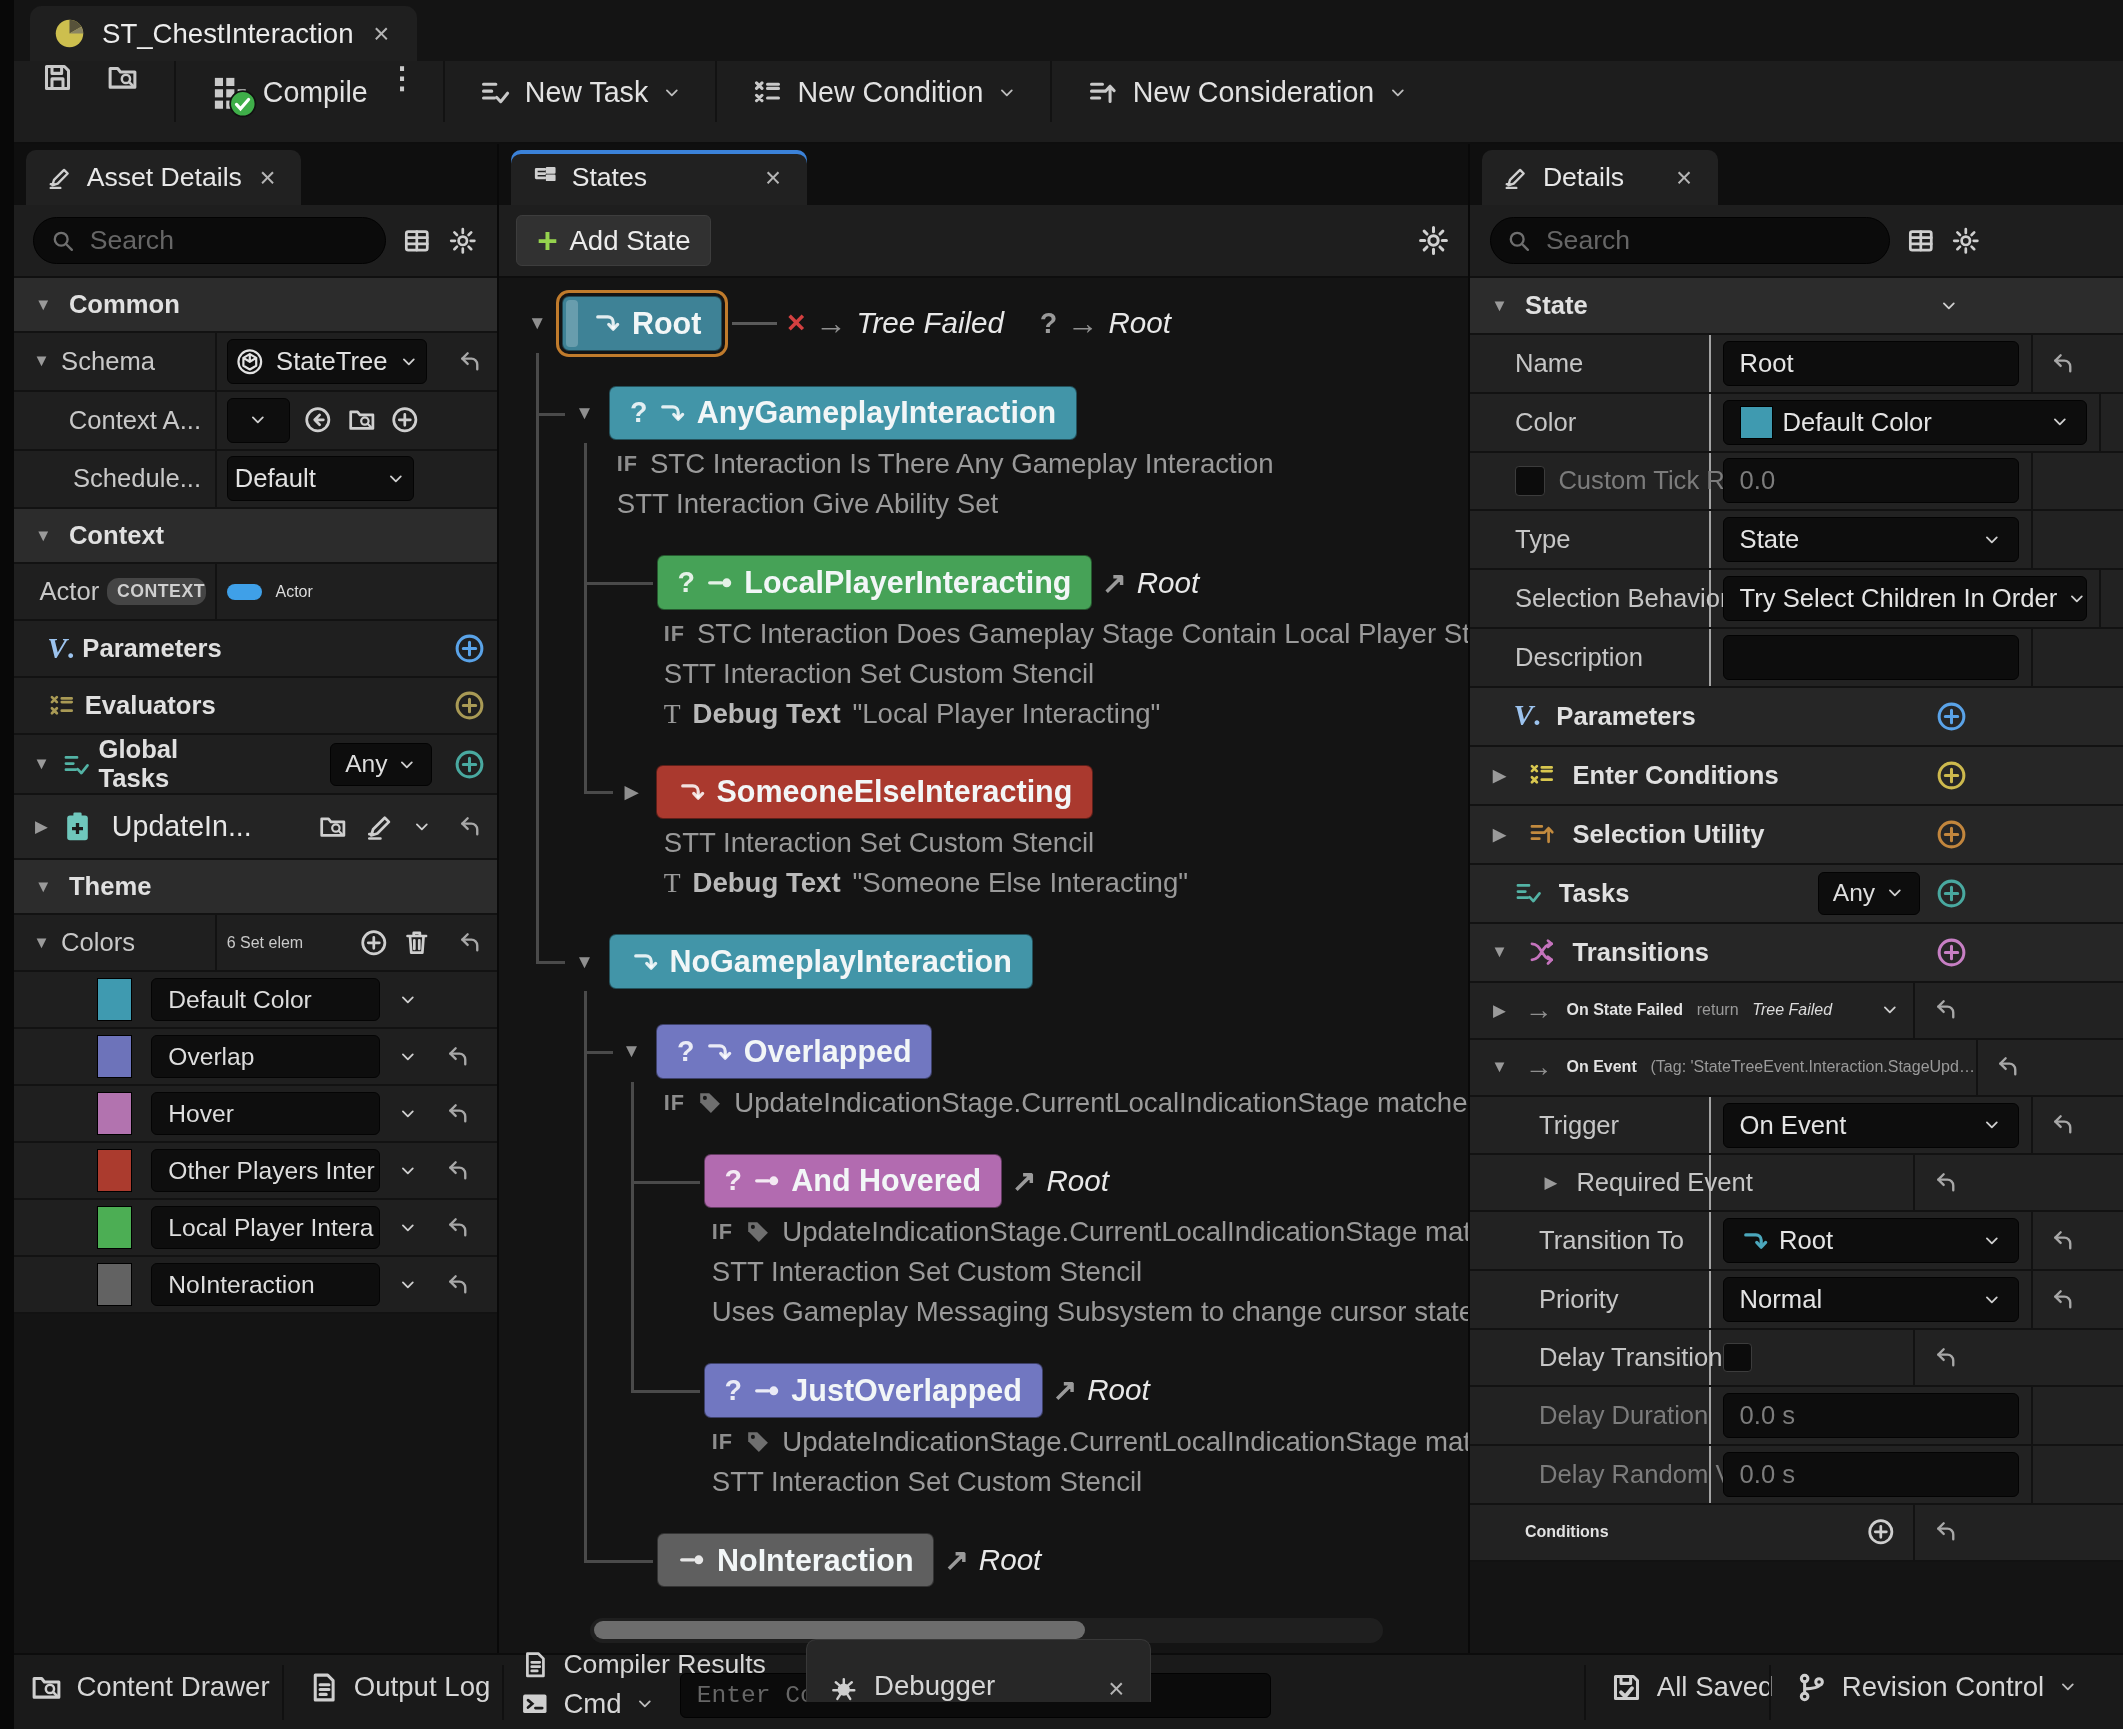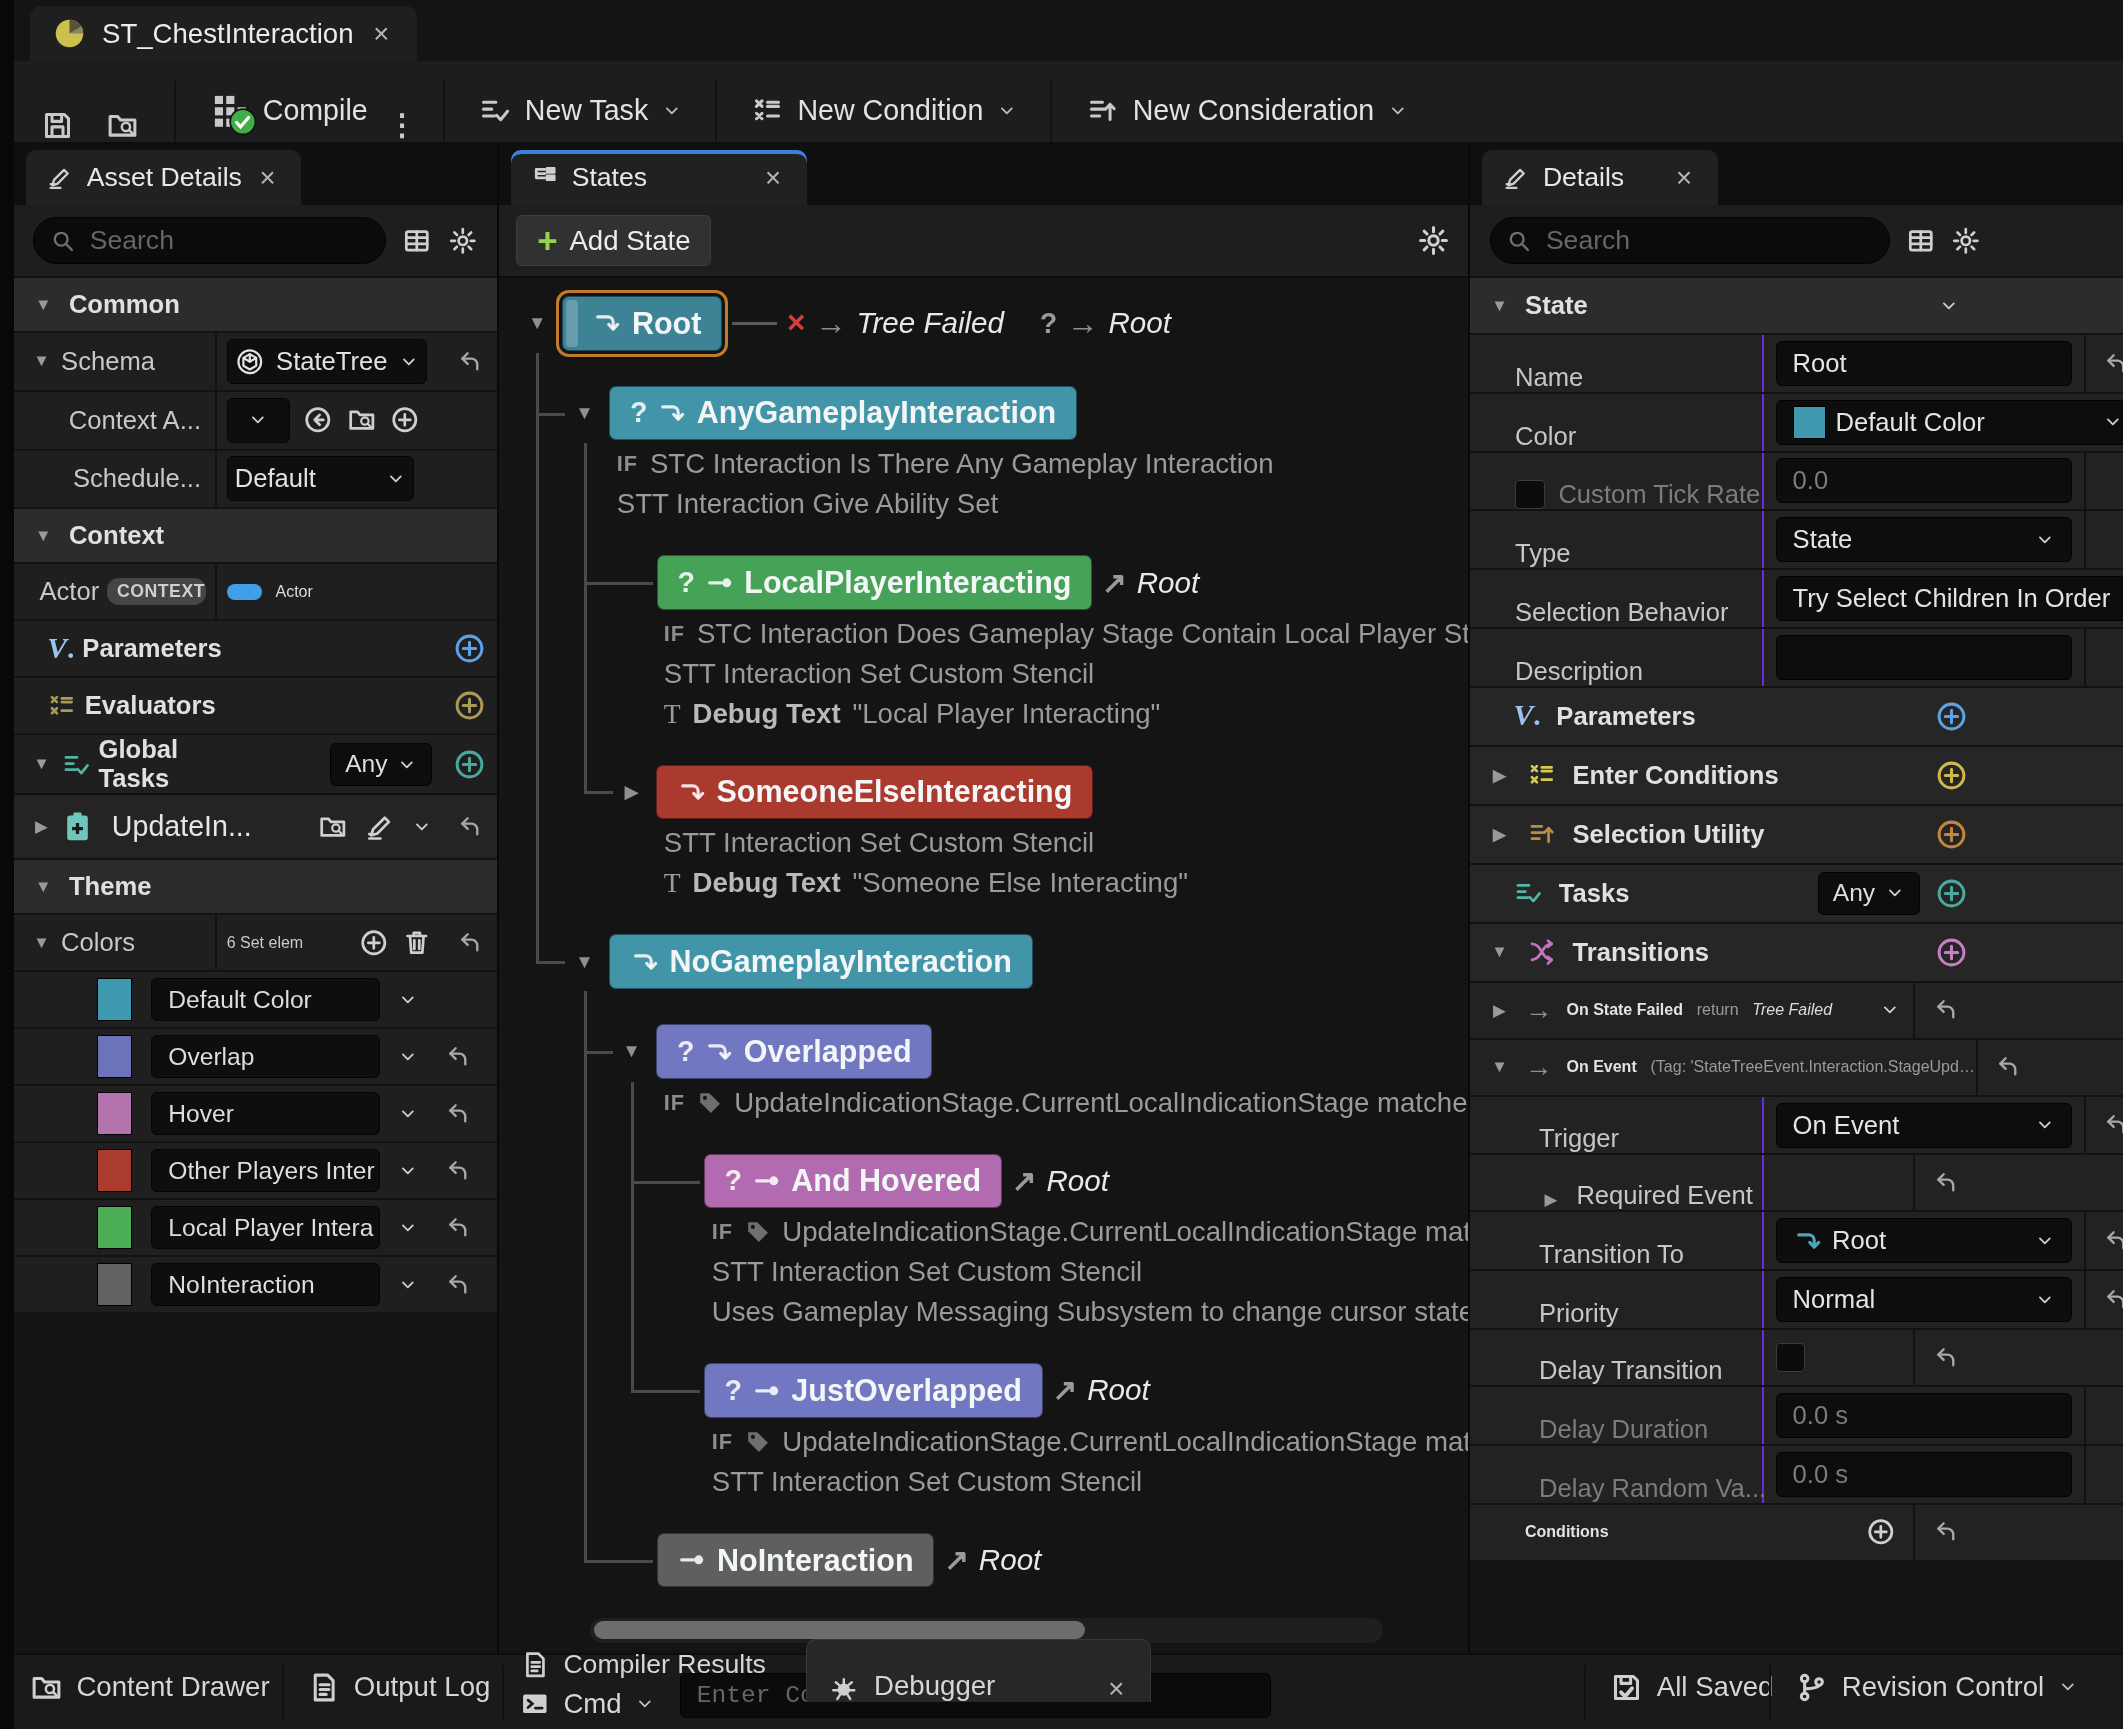--- a/index.html
+++ b/index.html
@@ -8,21 +8,21 @@
   .window{position:relative;width:2124px;height:1730px;background:#0d0d0d;color:#cfcfcf;overflow:hidden}
   svg{display:block;width:100%;height:100%}
   .ic{display:inline-flex;flex:none}.i26{width:25.6px;height:25.6px}
   .i30{width:29.6px;height:29.6px}.i34{width:33px;height:33px}.i40{width:39px;height:39px}
   
   .titlebar{height:61px;background:#141414;display:flex;align-items:flex-end;position:relative}
   .edge-strip{position:absolute;left:0;top:0;width:13.8px;height:1730px;background:#080808;z-index:5}
   .doc-tab{height:55px;background:#1f1f1f;border-radius:11.8px 11.8px 0 0;margin-left:29.6px;display:flex;align-items:center;gap:15.8px;padding:0 23.6px;font-size:27.6px;color:#ececec}
   .tab-close{color:#b5b5b5;font-size:27.6px;line-height:1;padding:0 3.9px}
   
-  .toolbar{height:83px;background:#1d1d1d;display:flex;align-items:flex-end;padding-left:25.6px;border-bottom:2px solid #0e0e0e}
+  .toolbar{height:83px;background:#1d1d1d;display:flex;align-items:flex-start;padding-left:25.6px;border-bottom:2px solid #0e0e0e}
   .tb-sep{width:2px;height:61px;background:#121212;margin:0 19.7px}
   .tb-btn{display:flex;align-items:center;gap:13.8px;font-size:28.6px;color:#e2e2e2;padding:0 13.8px;height:63px;border-radius:5.9px}
   .tb-ic{color:#c9c9c9}
   .kebab{color:#c9c9c9;font-size:29.6px;font-weight:bold;padding:0 5.9px}
   .cmp{position:relative;width:39px;height:39px}
   .cmp .badge{position:absolute;right:-7.9px;bottom:-5.9px;width:27.6px;height:27.6px}
   .chev-t{width:19.7px;height:19.7px;color:#bdbdbd}
   
   .main{display:flex;height:1509px;margin-left:13.8px;background:#0a0a0a}
   .panel{display:flex;flex-direction:column;background:#151515}
@@ -81,21 +81,21 @@
   .tr-target{font-style:italic;color:#e8e8e8;font-size:29.6px}
   .dashline{width:45px;height:3px;background:#5a5a5a}
   .redx{color:#d34040;font-size:31.5px;font-weight:bold;line-height:1}
   .garrow{color:#8f8f8f;font-size:31.5px}
   .cline{position:absolute;background:#4a4a4a}
   .hscroll{position:absolute;left:91px;right:85px;bottom:9.9px;height:25.6px;border-radius:12.8px;background:#1f1f1f}
   .hscroll .thumb{position:absolute;left:3.9px;top:3.9px;bottom:3.9px;width:62%;border-radius:9.9px;background:#6d6d6d}
   
   .rscroll{overflow:hidden;flex:1;display:flex;flex-direction:column;background:#151515}
   .rrow{min-height:57px;background:#222;border-bottom:2px solid #121212;display:flex;align-items:stretch;flex:none}
-  .rrow .rlab{width:294px;padding-left:45px;font-size:25.6px;color:#c6c6c6;display:flex;gap:13.8px;align-items:flex-end;border-right:2px solid #6d28d9;flex:none}
+  .rrow .rlab{width:241px;padding-left:45px;font-size:25.6px;color:#c6c6c6;display:flex;gap:13.8px;align-items:center;border-right:2px solid #a3a3a3;flex:none}
   .rrow .rlab.ind{padding-left:69px}
   .rrow .rval{flex:1;display:flex;align-items:center;gap:11.8px;padding:5.9px 11.8px}
   .rrow .rundo{width:63px;border-left:2px solid #121212;display:flex;justify-content:center;align-items:center;color:#a8a8a8;flex:none}
   .rrow .rrest{width:148px;flex:none}
   .rin{min-width:118px;height:45px;background:#0d0d0d;border:1px solid #030303;border-radius:5.9px;display:flex;align-items:center;gap:9.9px;padding:0 15.8px;font-size:25.6px;color:#e4e4e4;white-space:nowrap}
   .rin .chevi{margin-left:auto}
   .rsec{min-height:57px;background:#2c2c2c;border-bottom:2px solid #121212;display:flex;align-items:center;gap:13.8px;padding:0 17.7px;font-weight:bold;color:#e0e0e0;font-size:25.6px;flex:none}
   .rcat{min-height:59px;background:#262626;border-bottom:2px solid #121212;display:flex;align-items:center;gap:15.8px;padding:0 17.7px;font-weight:bold;color:#e0e0e0;font-size:25.6px;flex:none}
   .plus-c{width:33px;height:33px;flex:none}
   .cbx{width:29.6px;height:29.6px;background:#0c0c0c;border:1px solid #3c3c3c;border-radius:3.9px;flex:none}

